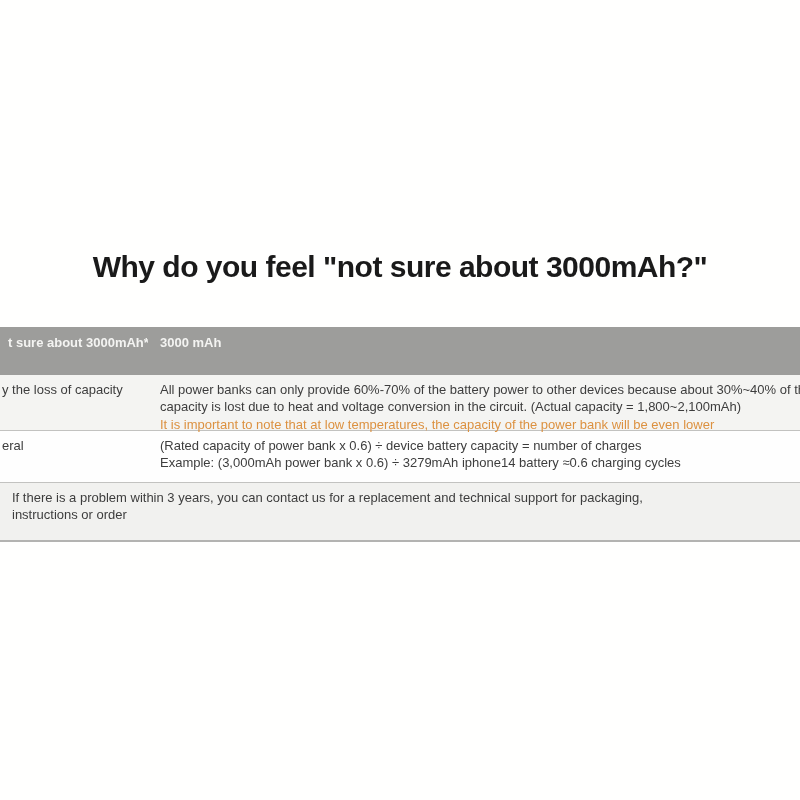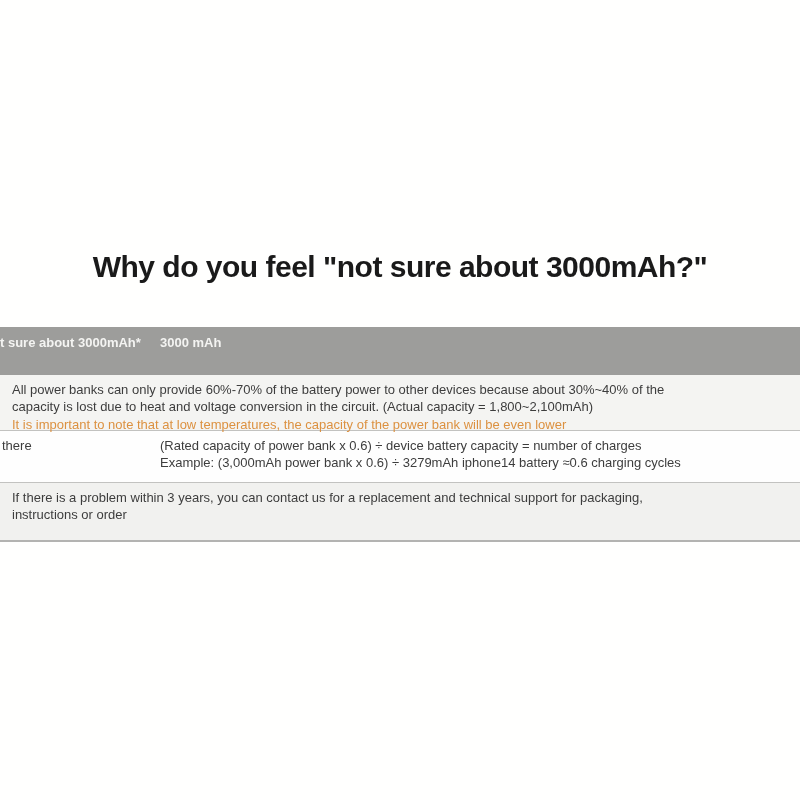--- a/index.html
+++ b/index.html
@@ -33,21 +33,21 @@
   .thead {
     display: flex;
     height: 48px;
     box-sizing: border-box;
     background: var(--header_bg, #9d9d9b);
     color: var(--header_text, #f4f4f2);
     font-size: 13px;
     font-weight: 700;
     padding-top: 8px;
   }
-  .th-left  { width: 148px; padding-left: 0; box-sizing: border-box; white-space: nowrap; overflow: hidden; }
+  .th-left  { width: 148px; padding-left: 8px; box-sizing: border-box; white-space: nowrap; overflow: hidden; }
   .th-right { flex: 1; padding-left: 12px; white-space: nowrap; }
 
   .trow {
     display: flex;
     box-sizing: border-box;
     padding-top: 6px;
     font-size: 13px;
     color: var(--body_text, #3d3d3d);
   }
   .trow.sep { border-top: 1px solid var(--border_color, #c2c2c0); }
@@ -76,29 +76,30 @@
   <h1 class="title">Why do you feel "not sure about 3000mAh?"</h1>
 
   <div class="faq-table">
 
     <div class="thead">
       <div class="th-left">t sure about 3000mAh*</div>
       <div class="th-right">3000 mAh</div>
     </div>
 
     <div class="trow row-0">
+      <div class="td-label">y the loss of capacity</div>
       <div class="td-content">
         <div class="cell-line">All power banks can only provide 60%-70% of the battery power to other devices because about 30%~40% of the</div>
         <div class="cell-line">capacity is lost due to heat and voltage conversion in the circuit. (Actual capacity = 1,800~2,100mAh)</div>
         <div class="cell-line note">It is important to note that at low temperatures, the capacity of the power bank will be even lower</div>
       </div>
     </div>
 
     <div class="trow row-1 sep">
-      <div class="td-label">there</div>
+      <div class="td-label">eral</div>
       <div class="td-content">
         <div class="cell-line">(Rated capacity of power bank x 0.6) ÷ device battery capacity = number of charges</div>
         <div class="cell-line">Example: (3,000mAh power bank x 0.6) ÷ 3279mAh iphone14 battery ≈0.6 charging cycles</div>
 
       </div>
     </div>
 
     <div class="trow row-2 sep">
       <div class="td-content">
         <div class="cell-line">If there is a problem within 3 years, you can contact us for a replacement and technical support for packaging,</div>

